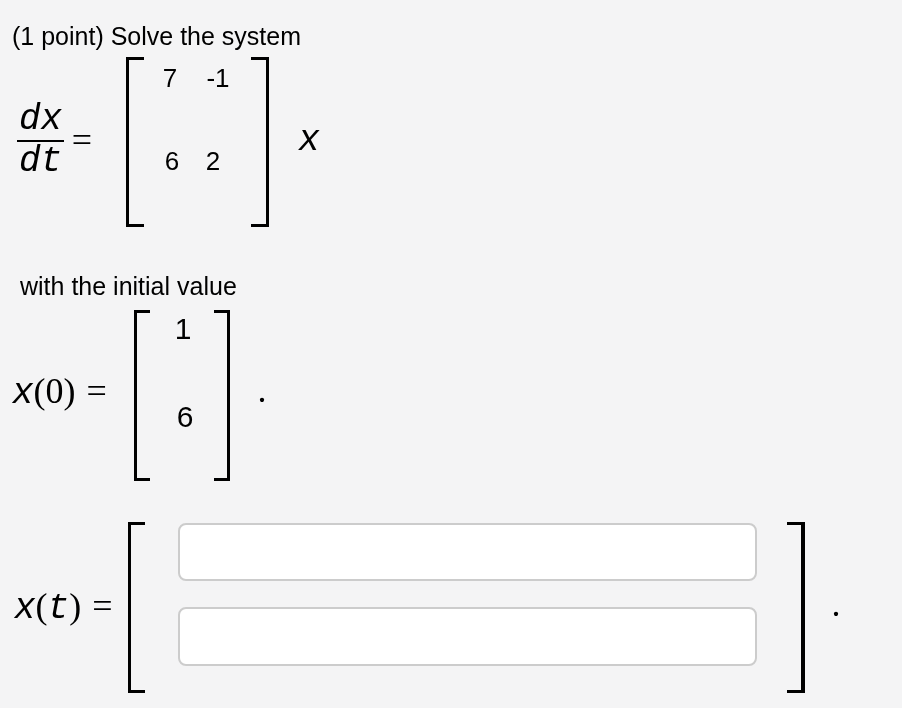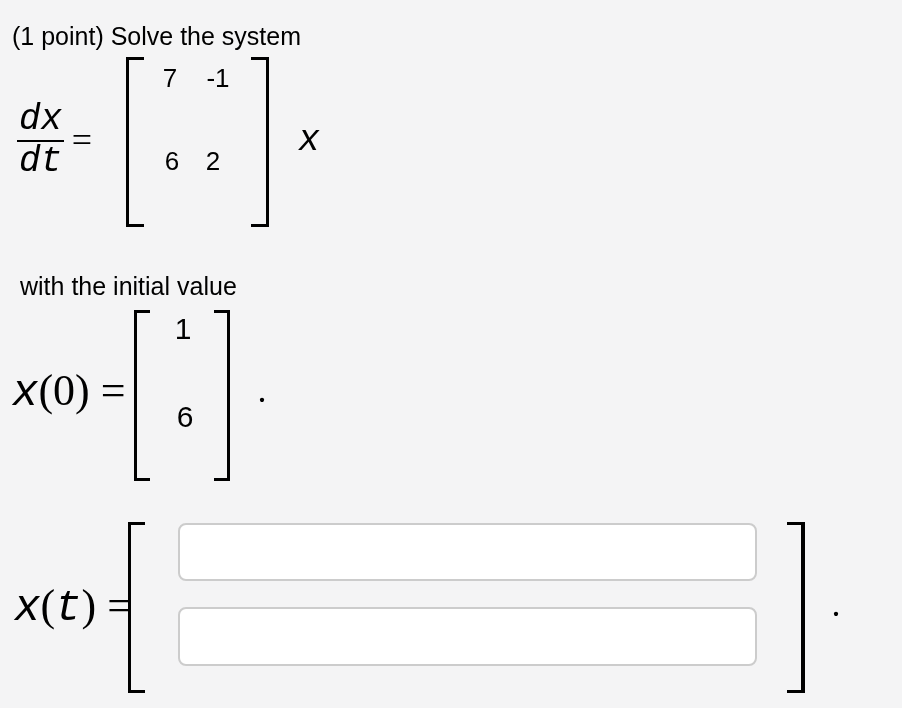--- a/index.html
+++ b/index.html
@@ -50,21 +50,21 @@
   #eq1-x  { position: absolute; left: 309px; top: 140px; transform: translate(-50%,-50%); font-size: 36px; }
   .mA-cell { font-size: 26px; font-family: "Liberation Sans", sans-serif; }
   #a11 { left: 170px; top: 78px; }
   #a12 { left: 218px; top: 78px; }
   #a21 { left: 172px; top: 161px; }
   #a22 { left: 213px; top: 161px; }
 
   
   .eqlabel {
     position: absolute; transform: translateY(-50%);
-    font-size: 44px; white-space: nowrap; line-height: 1.1;
+    font-size: 36px; white-space: nowrap; line-height: 1.1;
   }
   #eq2-label { left: 12px; top: 392px; }
   #eq3-label { left: 14px; top: 607px; }
   .eqgap { margin-left: 11px; }
   .mB-cell { font-size: 30px; font-family: "Liberation Sans", sans-serif; }
   #v1 { left: 183px; top: 329px; }
   #v2 { left: 185px; top: 417px; }
   #eq2-period { position: absolute; left: 262px; top: 390px; transform: translate(-50%,-50%); font-size: 36px; }
   #eq3-period { position: absolute; left: 836px; top: 604px; transform: translate(-50%,-50%); font-size: 36px; }
 

